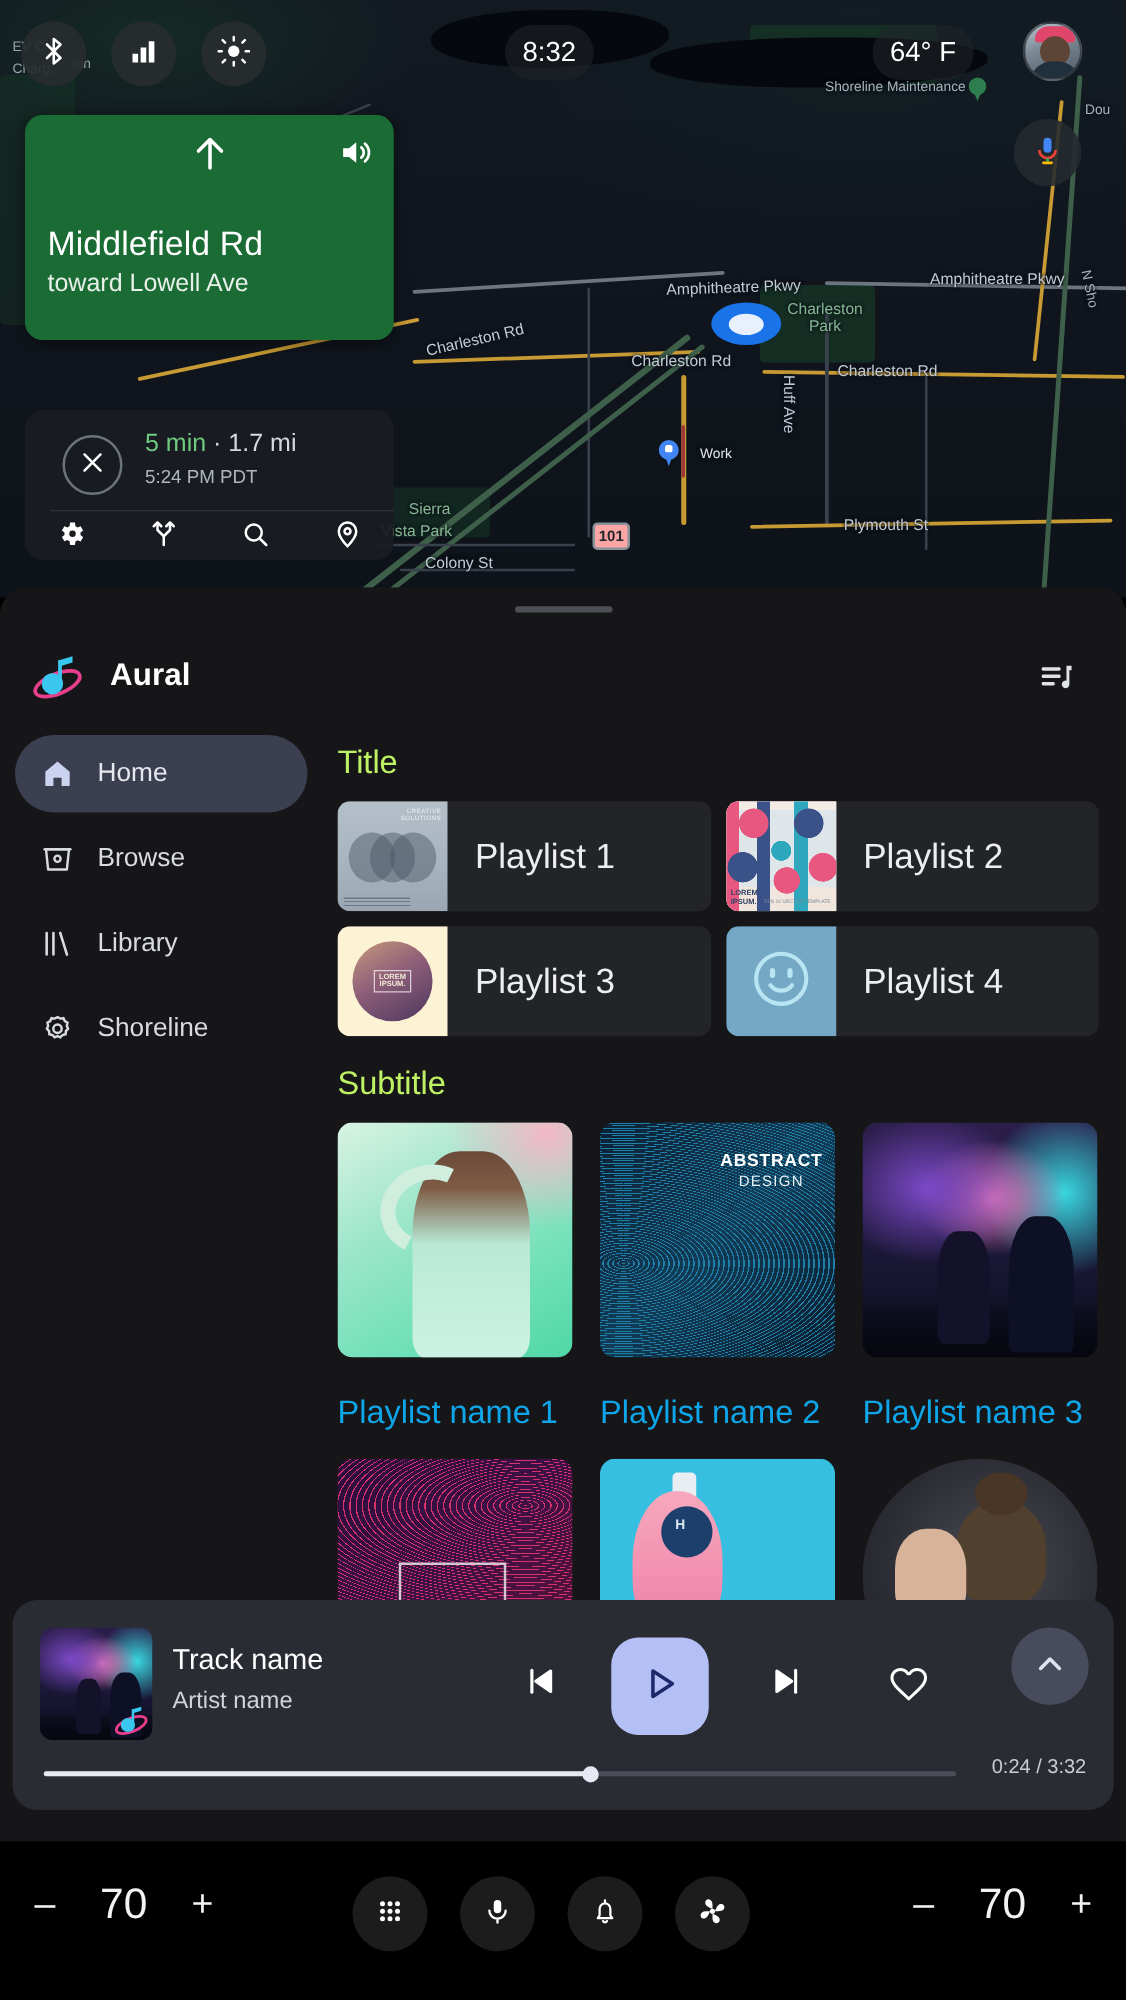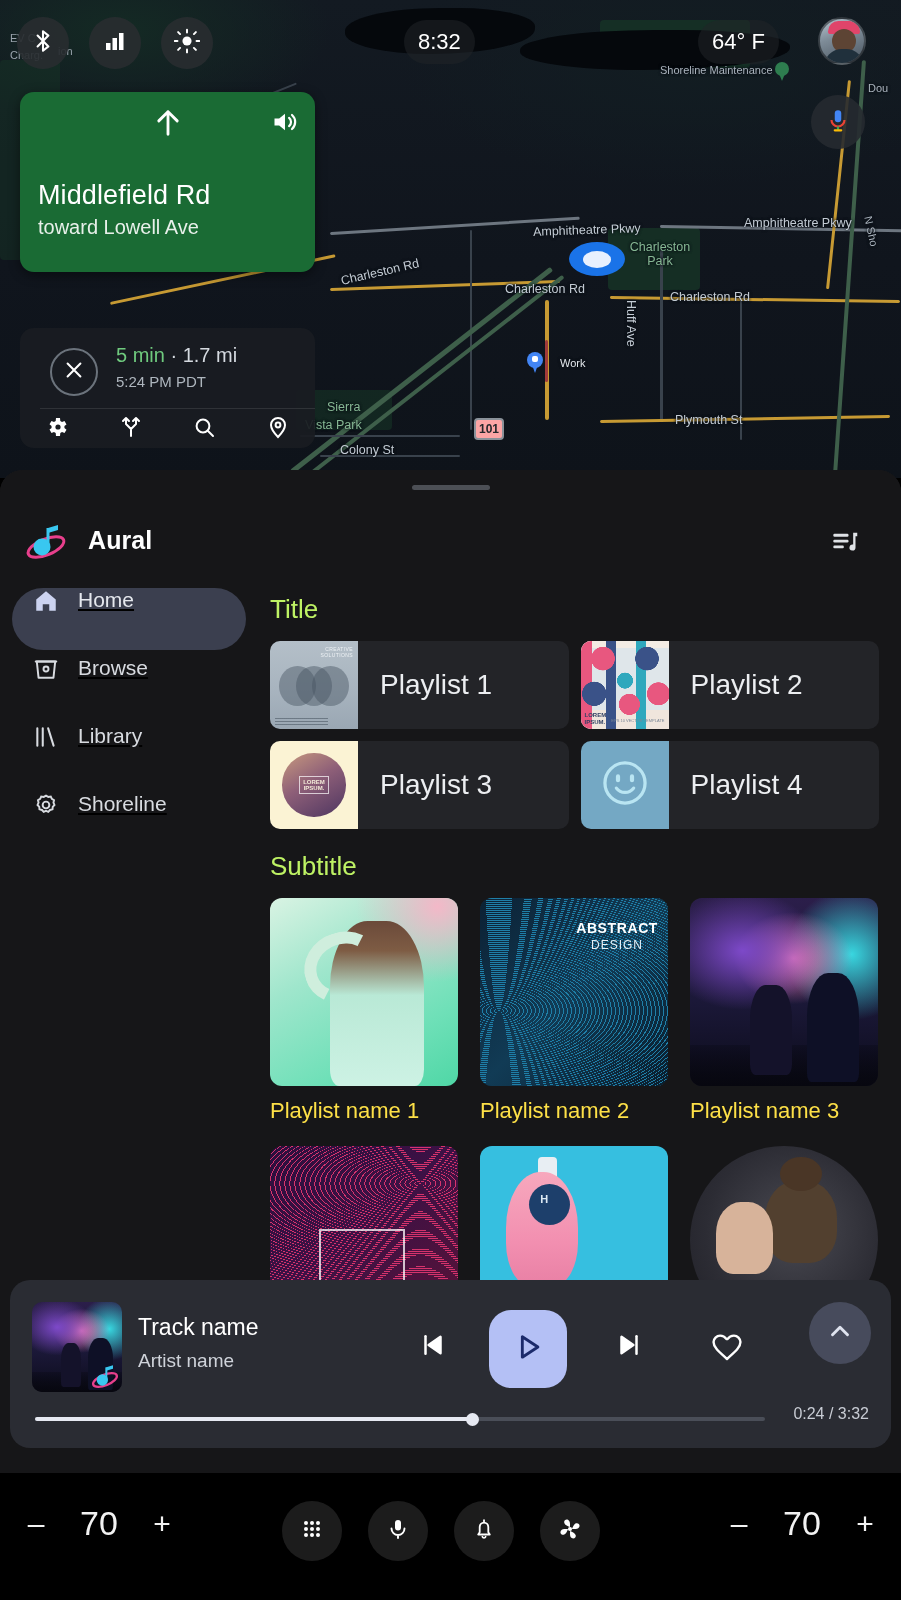--- a/index.html
+++ b/index.html
@@ -178,21 +178,21 @@
   .app-title {
     position: absolute; left: 88px; top: 16px; color: #fff;
     font-size: 25px; font-weight: bold; letter-spacing: .1px;
   }
   .queue-btn { position: absolute; right: 42px; top: 18px; }
 
   
   .sidebar { position: absolute; left: 0; top: 118px; width: 258px; }
   .nav-item {
     position: relative; height: 62px; margin: 0 12px 6px 12px;
-    border-radius: 31px; display: flex; align-items: flex-start; padding-left: 18px; text-decoration: underline;
+    border-radius: 31px; display: flex; align-items: center; padding-left: 18px;
   }
   .nav-item.active { background: #3b3f4f; }
   .nav-item .ic {
     width: 32px; display: flex; align-items: center; justify-content: center;
   }
   .nav-item .tx {
     margin-left: 16px; color: #d8dbe0; font-size: 21px;
   }
   .nav-item.active .tx { color: #e5e8ee; }
 
@@ -218,21 +218,21 @@
   .big-grid {
     display: grid; grid-template-columns: repeat(3, 188px); gap: 22px;
     margin: 14px 0 0 12px;
   }
   .big-card { width: 188px; }
   .big-art {
     width: 188px; height: 188px; border-radius: 12px; overflow: hidden;
     position: relative;
   }
   .big-name {
-    color: #fde047; font-size: 22px; margin-top: 12px; white-space: nowrap;
+    color: #0ea5e9; font-size: 26px; margin-top: 28px; white-space: nowrap;
   }
 
   
   .art-creative {
     width:100%;height:100%;position:relative;
     background: linear-gradient(180deg,#b4bfc8 0%,#a8b4bf 55%,#9aa7b3 100%);
   }
   .art-creative .c { position:absolute; border-radius:50%; background: rgba(70,85,98,.45); }
   .art-creative .t {
     position:absolute; right:5px; top:5px; color:#eef2f5; font-size:5px;

